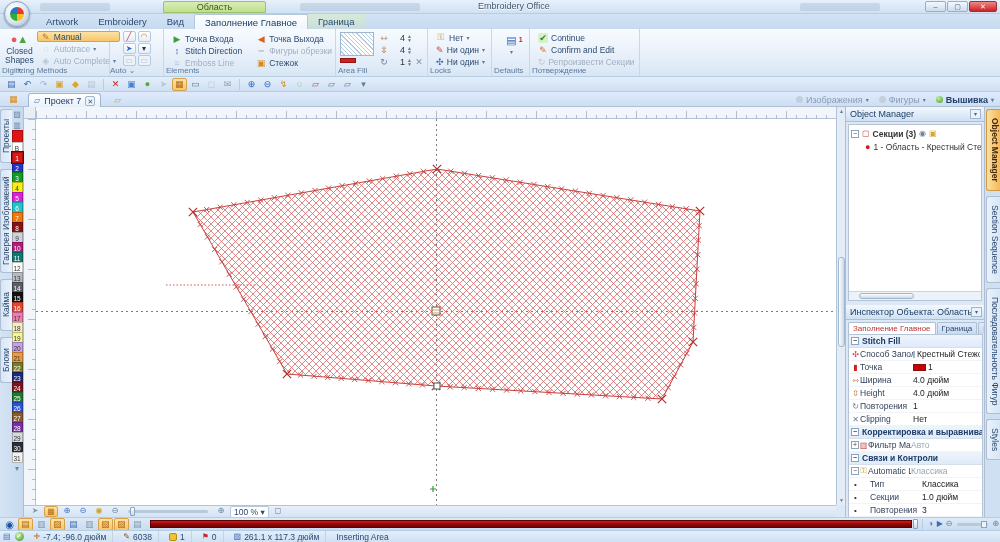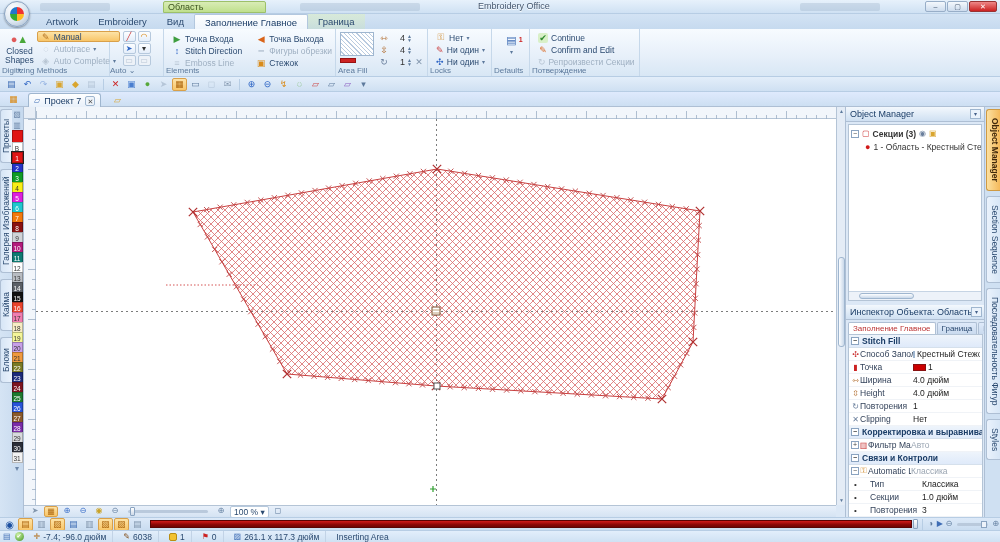--- a/index.html
+++ b/index.html
@@ -7,21 +7,21 @@
   #app{position:relative;width:1000px;height:542px;background:#dce8f6;overflow:hidden;font-size:10px;color:#333;}
   
   #titlebar{position:absolute;left:0;top:0;width:1000px;height:14px;
     background:linear-gradient(#e7f1fb,#cfe1f3);border-bottom:1px solid #b7cde4;}
   #orb{position:absolute;left:4px;top:1px;width:26px;height:26px;border-radius:50%;z-index:30;
     background:radial-gradient(circle at 35% 30%,#fff,#dce6f0 55%,#9fb4cc);box-shadow:0 1px 2px rgba(0,0,0,.35);border:1px solid #8aa3c0;}
   #orb .pie{position:absolute;left:5px;top:5px;width:14px;height:14px;border-radius:50%;
     background:conic-gradient(#e33 0 25%,#fb2 25% 50%,#3a3 50% 75%,#27c 75% 100%);}
   #ctxlabel{position:absolute;left:163px;top:1px;width:103px;height:12px;border-radius:2px 2px 0 0;
     background:linear-gradient(#d9ecb6,#bfe08d);border:1px solid #9dc06a;color:#3d5420;
-    font-size:9px;text-align:left;padding:0 4px;line-height:11px;}
+    font-size:9px;text-align:center;padding:0 4px;line-height:11px;}
   #apptitle{position:absolute;left:478px;top:1px;font-size:9px;color:#44566e;text-shadow:0 1px 0 #fff;}
   #winbtns{position:absolute;right:3px;top:1px;display:flex;gap:1px;}
   .winbtn{width:21px;height:11px;border:1px solid #98aec8;border-radius:2px;background:linear-gradient(#f4f8fc,#cddcee);
     font-size:7px;line-height:9px;text-align:center;color:#44566e;}
   .winbtn.close{background:linear-gradient(#e88,#c22);color:#fff;border-color:#933;width:28px;}
   .ghost{position:absolute;top:3px;height:8px;border-radius:2px;background:rgba(130,155,185,.25);}
   
   #tabrow{position:absolute;left:0;top:14px;width:1000px;height:15px;background:linear-gradient(#d3e3f4,#c6daef);}
   #tabrow .tabs{position:absolute;left:36px;top:0;display:flex;height:15px;align-items:center;}
   .rtab{padding:1px 10px 0;font-size:9.5px;color:#2b4a70;line-height:14px;}
@@ -358,20 +358,37 @@
     </div>
 
   <div id="docbar">
     <span class="tbtn" style="position:absolute;left:6px;top:1px"><span style="color:#d98b1a">▦</span></span>
     <div id="doctab">
       <span style="color:#3f6db5;font-size:8px">▱</span>
       <span>Проект 7</span>
       <span class="x">✕</span>
     </div>
     <span class="tbtn" style="position:absolute;left:110px;top:2px"><span style="color:#d9a52f">▱</span></span>
+    <div class="right" id="viewtoggles">
+        <span class="viewtoggle">
+          <span class="dot"></span>
+          <span>Изображения</span>
+          <span class="caret">▾</span>
+        </span>
+        <span class="viewtoggle">
+          <span class="dot"></span>
+          <span>Фигуры</span>
+          <span class="caret">▾</span>
+        </span>
+        <span class="viewtoggle on">
+          <span class="dot"></span>
+          <span>Вышивка</span>
+          <span class="caret">▾</span>
+        </span>
+      </div>
   </div>
 
   <div id="leftstrip">
     <div id="lefttabs">
         <div class="vtab-l" style="height: 54px;">Проекты</div>
         <div class="vtab-l" style="height: 104px;">Галерея Изображений</div>
         <div class="vtab-l" style="height: 52px;">Кайма</div>
         <div class="vtab-l" style="height: 46px;">Блоки</div>
       </div>
     <div id="palette">

